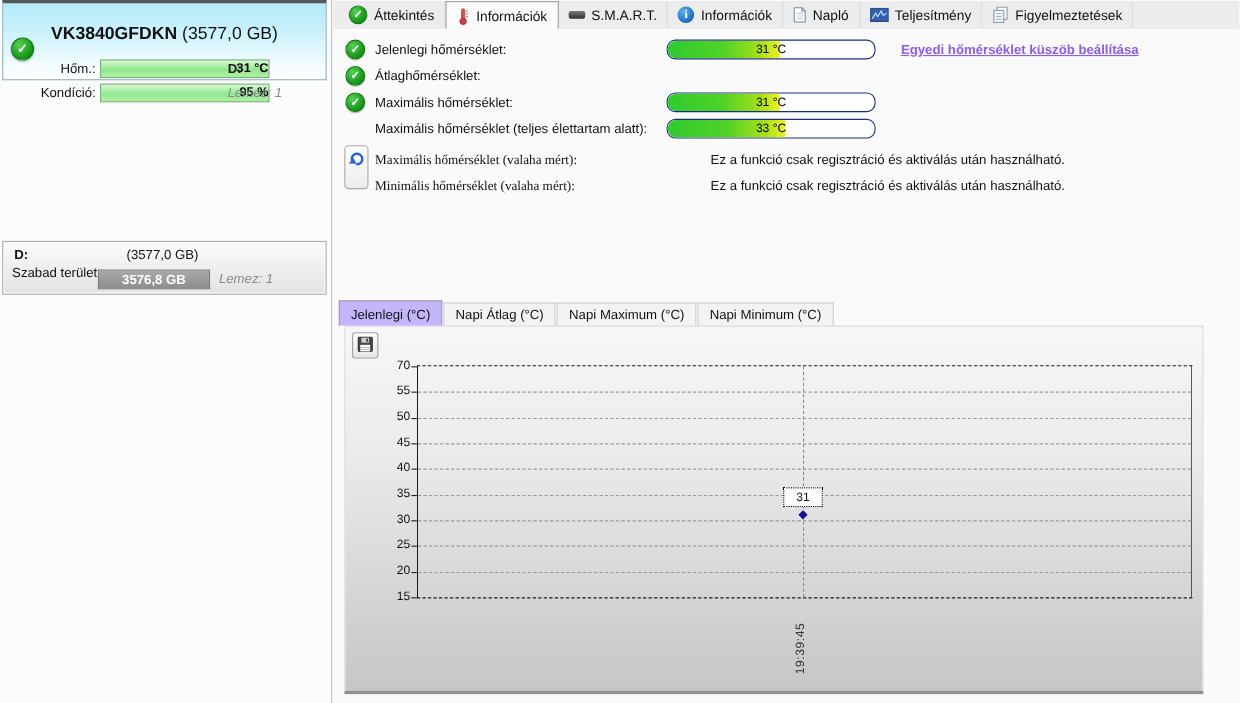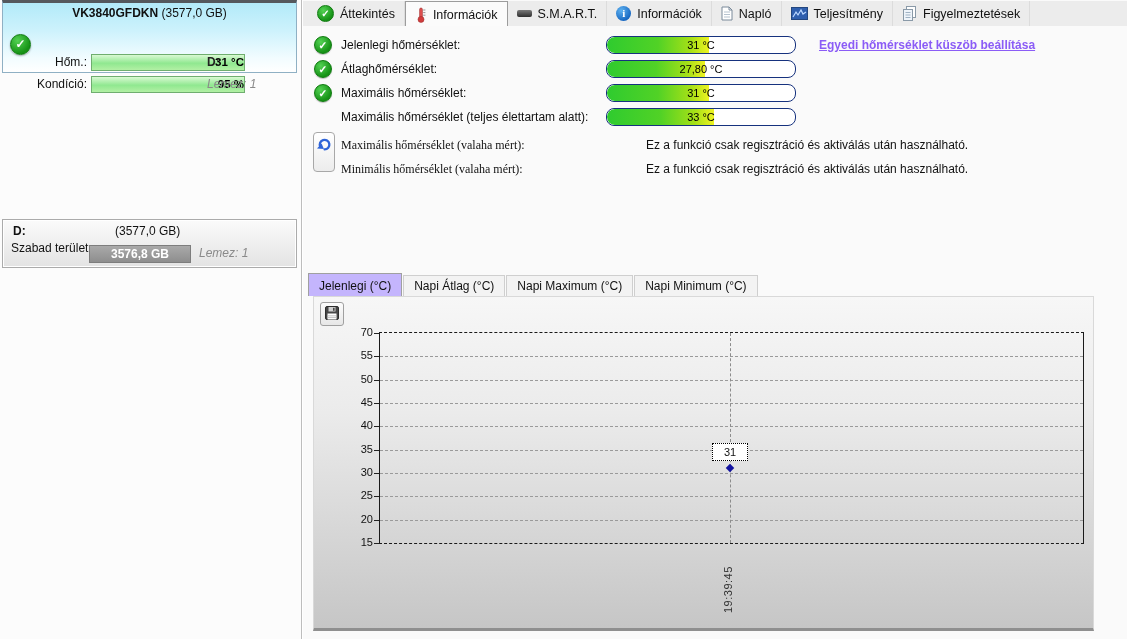--- a/index.html
+++ b/index.html
@@ -7,21 +7,21 @@
        font-family:"Liberation Sans",sans-serif;font-size:12px;color:#111;
        overflow:hidden;border-right:1px solid #e4e4e4;}
 
   
   .sidebar{position:absolute;left:0;top:0;width:302px;height:639px;background:#fcfcfc;
            border-right:1px solid #bdbdbd;box-sizing:border-box;}
   .drive-panel{position:absolute;left:2px;top:0;width:293px;height:69px;
 romantic    box-sizing:content-box;
     background:linear-gradient(180deg,#b2eaf9 0%,#cdf2fc 40%,#f2fcff 80%,#ffffff 100%);
     border:1px solid #8fb0c4;border-top:3px solid #54585d;}
-  .drive-header{text-align:center;padding-top:3px;font-size:12px;}
+  .drive-header{text-align:center;padding-top:19px;font-size:16px;}
   .drive-name{font-weight:bold;}
   .drive-row{position:absolute;left:0;right:0;height:17px;}
   .row-cond{top:29px;margin-top:44px;} .row-temp{top:51px;}
   .check-badge{position:absolute;left:7px;top:31px;width:19px;height:19px;border-radius:50%;
     background:radial-gradient(circle at 35% 30%,#53d253,#169216 70%);
     border:1px solid #0e7a0e;color:#fff;font-weight:bold;font-size:12px;line-height:19px;
     text-align:center;box-shadow:0 1px 2px rgba(0,0,0,.35);}
   .drive-label{position:absolute;left:28px;width:56px;text-align:right;line-height:17px;}
   .mini-bar{position:absolute;left:88px;width:108px;height:15px;border:1px solid #6fae6f;
     background:linear-gradient(180deg,#d9f9d3,#90e890 55%,#b2f0a4);
@@ -212,24 +212,20 @@
         <span class="tbar">
           <span class="fill" style="width:54%"></span>
           <span class="val">31 °C</span>
         </span>
       </div>
       <a class="thresh-link">Egyedi hőmérséklet küszöb beállítása</a>
 
       <div class="trow" style="top:34px">
         <span class="ticon">✓</span>
         <span class="tlabel">Átlaghőmérséklet:</span>
-        <span class="tbar">
-          <span class="fill" style="width:52%"></span>
-          <span class="val">27,80 °C</span>
-        </span>
       </div>
 
       <div class="trow" style="top:58px">
         <span class="ticon">✓</span>
         <span class="tlabel">Maximális hőmérséklet:</span>
         <span class="tbar">
           <span class="fill" style="width:54%"></span>
           <span class="val">31 °C</span>
         </span>
       </div>

